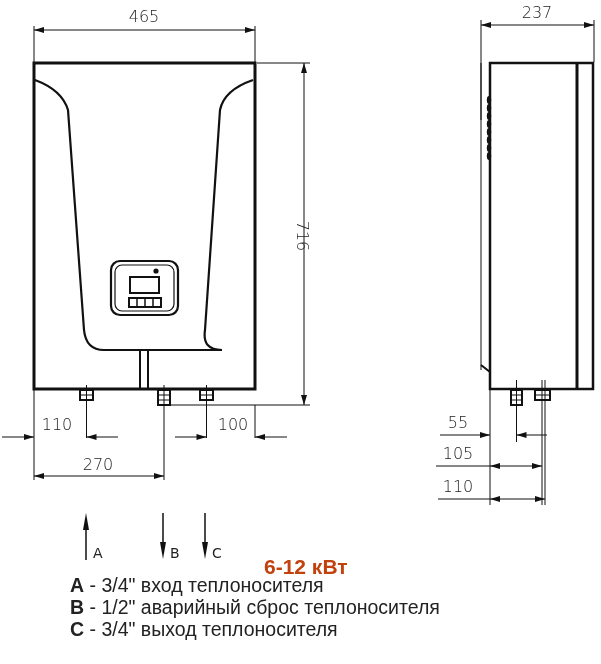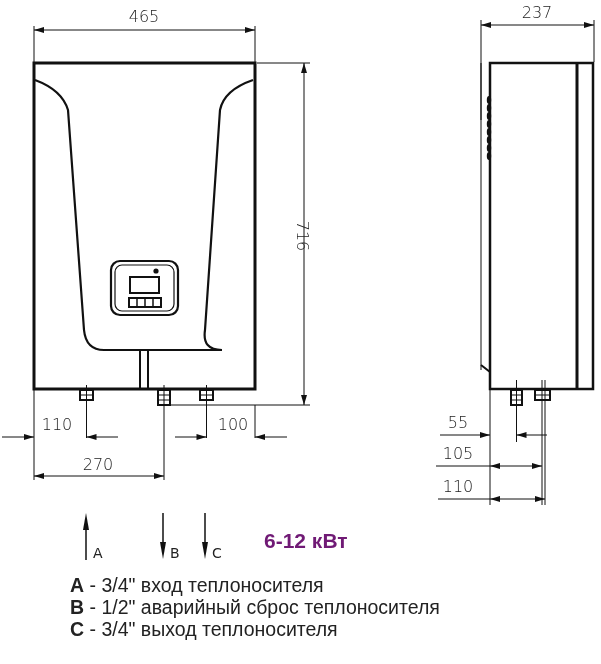--- a/index.html
+++ b/index.html
@@ -3,21 +3,21 @@
 <meta charset="utf-8">
 <style>
   html, body { margin: 0; padding: 0; background: #ffffff; }
   body { width: 601px; height: 664px; position: relative; overflow: hidden; font-family: "Liberation Sans", sans-serif; }
   svg { position: absolute; left: 0; top: 0; }
   .dim { font-family: "DejaVu Sans", sans-serif; font-size: 16px; fill: #222; font-weight: 300; }
   .lbl { font-family: "DejaVu Sans", sans-serif; font-size: 14px; fill: #222; }
   .legend { position: absolute; left: 70px; top: 574px; font-size: 19.5px; color: #222; line-height: 22px; }
   .legend .row { white-space: nowrap; }
   .legend b { font-weight: bold; }
-  .power { position: absolute; left: 264px; top: 529px; font-size: 21px; font-weight: bold; color: #701a75; }
+  .power { position: absolute; left: 264px; top: 555px; font-size: 21px; font-weight: bold; color: #c2410c; }
 </style>
 </head>
 <body>
 
 <svg width="601" height="664" viewBox="0 0 601 664">
   <defs>
     <marker id="arr" viewBox="0 0 10 6" refX="10" refY="3" markerWidth="14" markerHeight="6" orient="auto-start-reverse" markerUnits="userSpaceOnUse">
       <path d="M0,0 L10,3 L0,6 z" fill="#111"></path>
     </marker>
   </defs>

